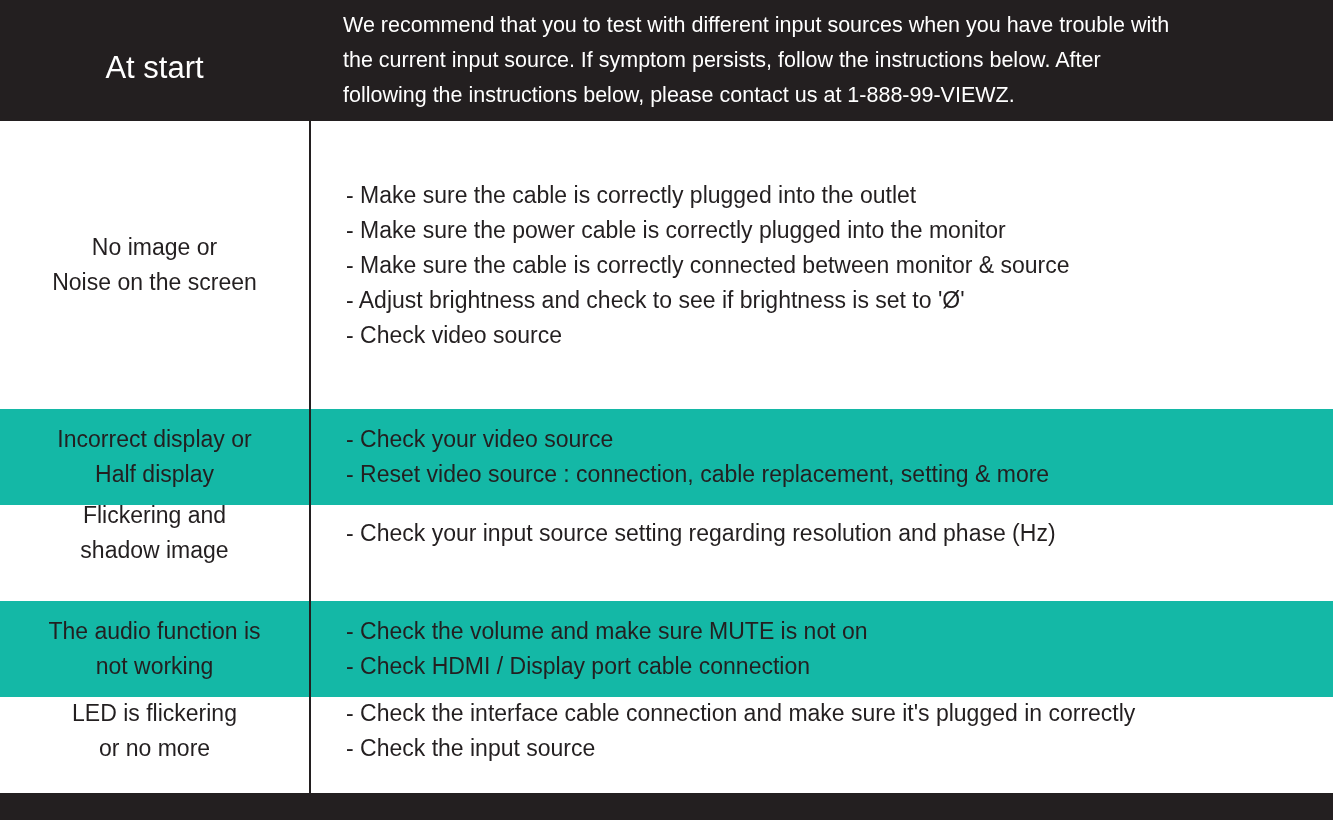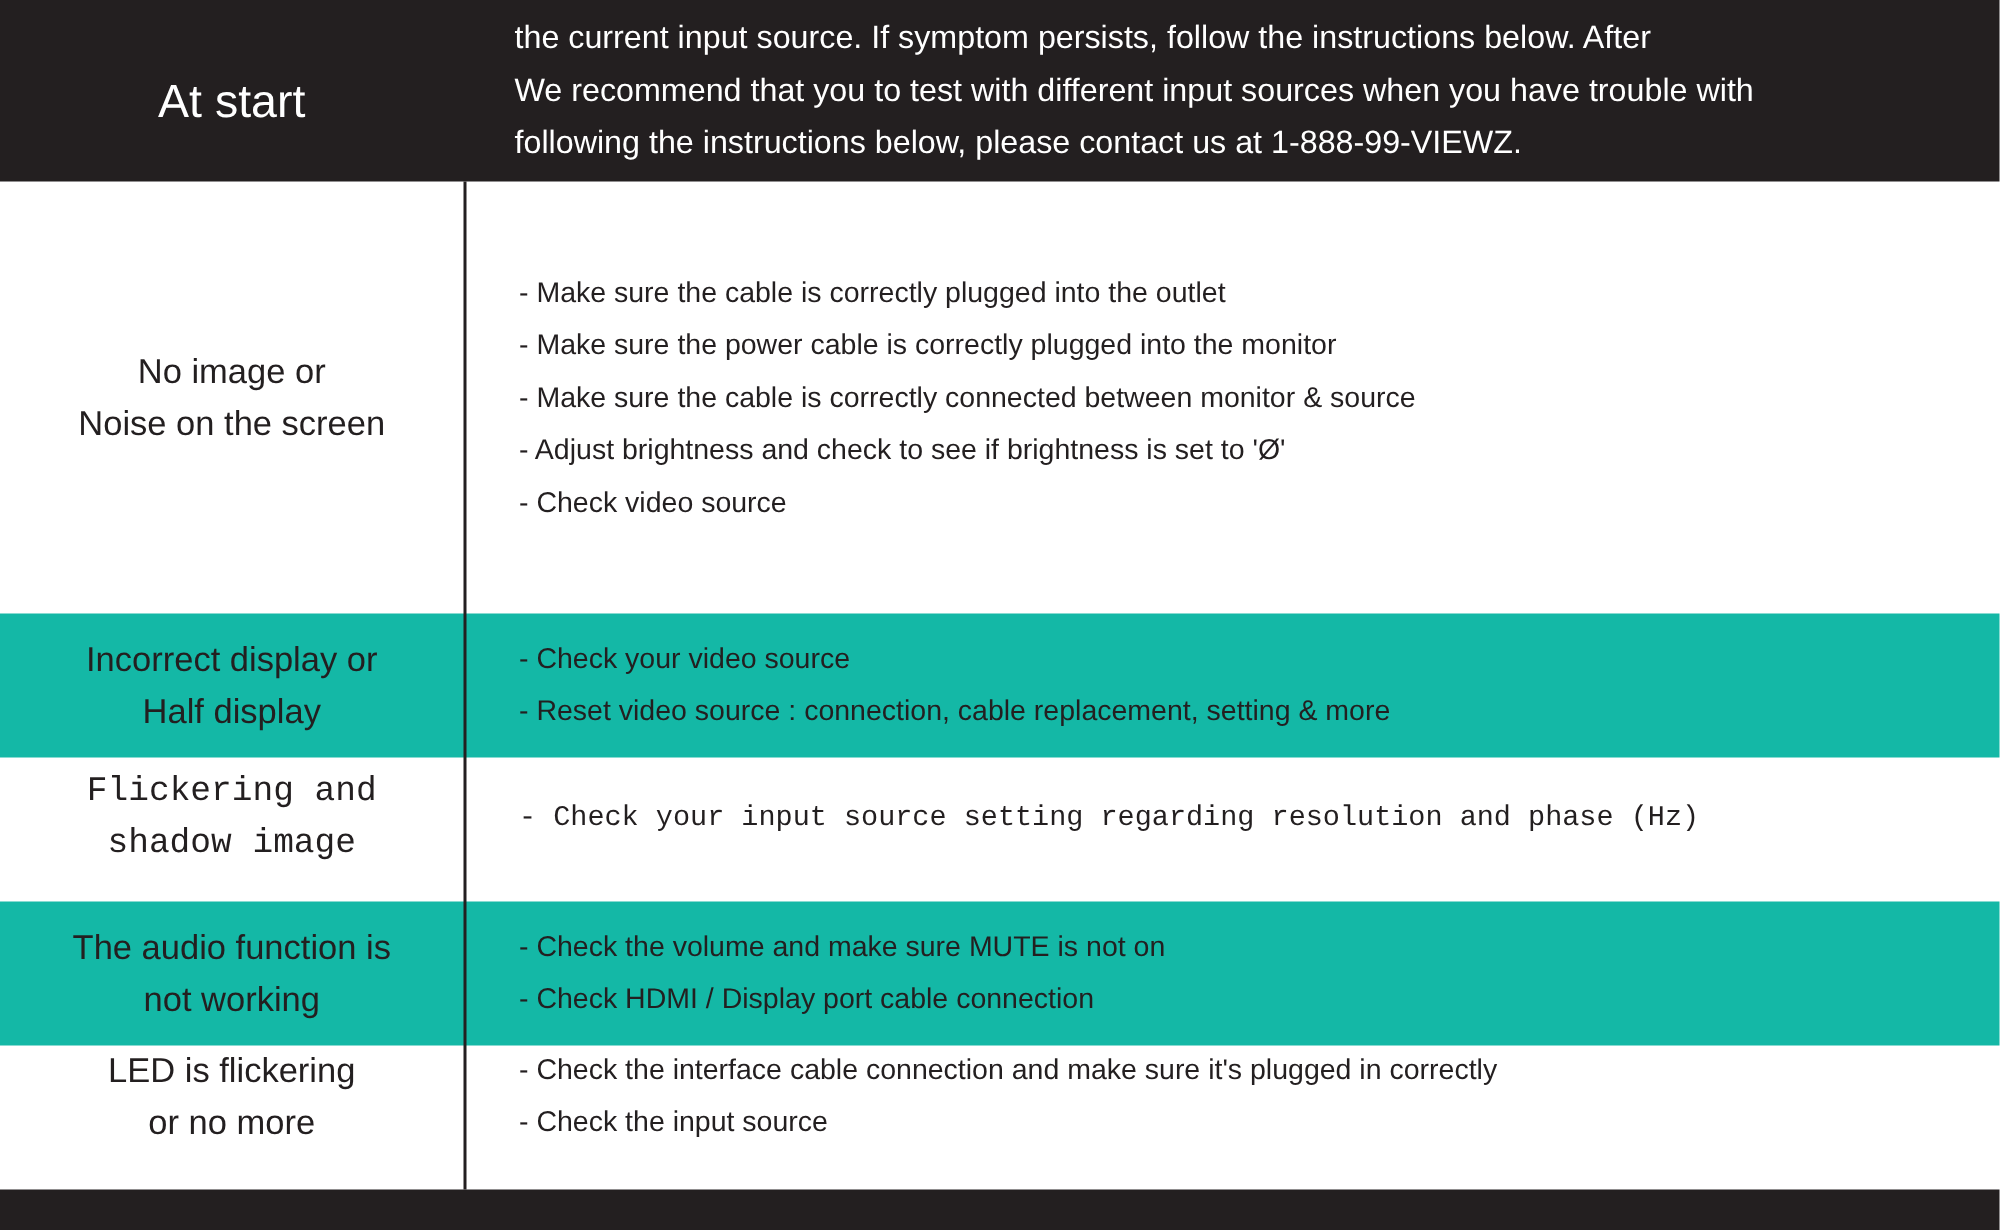--- a/index.html
+++ b/index.html
@@ -4,32 +4,32 @@
 <style>
   html, body { margin:0; padding:0; }
   body { width:1333px; height:820px; background:#ffffff; overflow:hidden; position:relative;
          font-family:"Liberation Sans", "DejaVu Sans", sans-serif; color:#231f20; }
   .header { position:absolute; left:0; top:0; width:1333px; height:121px; background:#231f20; color:#ffffff; }
   .header .left { position:absolute; left:0; top:0; width:309px; height:136px; display:flex; align-items:center; justify-content:center; font-size:31px; }
   .header .right { position:absolute; left:343px; top:8px; width:975px; font-size:21.5px; line-height:35px; }
   .row { position:absolute; left:0; width:1333px; }
   .row.gray { background:#14b8a6; }
   .row .label { position:absolute; left:0; top:0; width:309px; height:100%; display:flex; align-items:center; justify-content:center; text-align:center; font-size:23px; line-height:35px; }
-  .row .items { position:absolute; left:346px; top:0; height:100%; display:flex; flex-direction:column; justify-content:center; font-size:19px; line-height:35px; }
+  .row .items { position:absolute; left:346px; top:0; height:100%; display:flex; flex-direction:column; justify-content:center; font-size:23px; line-height:35px; }
   .divider { position:absolute; left:309px; top:121px; width:1.5px; height:672px; background:#231f20; }
   .footer { position:absolute; left:0; top:793px; width:1333px; height:27px; background:#231f20; }
 </style>
 </head>
 <body>
 
 <div class="header">
   <div class="left">At start</div>
   <div class="right">
+    <div>We recommend that you to test with different input sources when you have trouble with</div>
     <div>the current input source. If symptom persists, follow the instructions below. After</div>
-    <div>We recommend that you to test with different input sources when you have trouble with</div>
     <div>following the instructions below, please contact us at 1-888-99-VIEWZ.</div>
   </div>
 </div>
 
 <div class="row" style="top:121px;height:288px;">
   <div class="label">
     <div>
       <div>No image or</div>
       <div>Noise on the screen</div>
     </div>
@@ -49,21 +49,21 @@
       <div>Incorrect display or</div>
       <div>Half display</div>
     </div>
   </div>
   <div class="items">
     <div>- Check your video source</div>
     <div>- Reset video source : connection, cable replacement, setting &amp; more</div>
   </div>
 </div>
 
-<div class="row" style="top:497px;height:96px;font-family:Liberation Mono, monospace;">
+<div class="row" style="top:485px;height:96px;">
   <div class="label">
     <div>
       <div>Flickering and</div>
       <div>shadow image</div>
     </div>
   </div>
   <div class="items">
     <div>- Check your input source setting regarding resolution and phase (Hz)</div>
   </div>
 </div>

